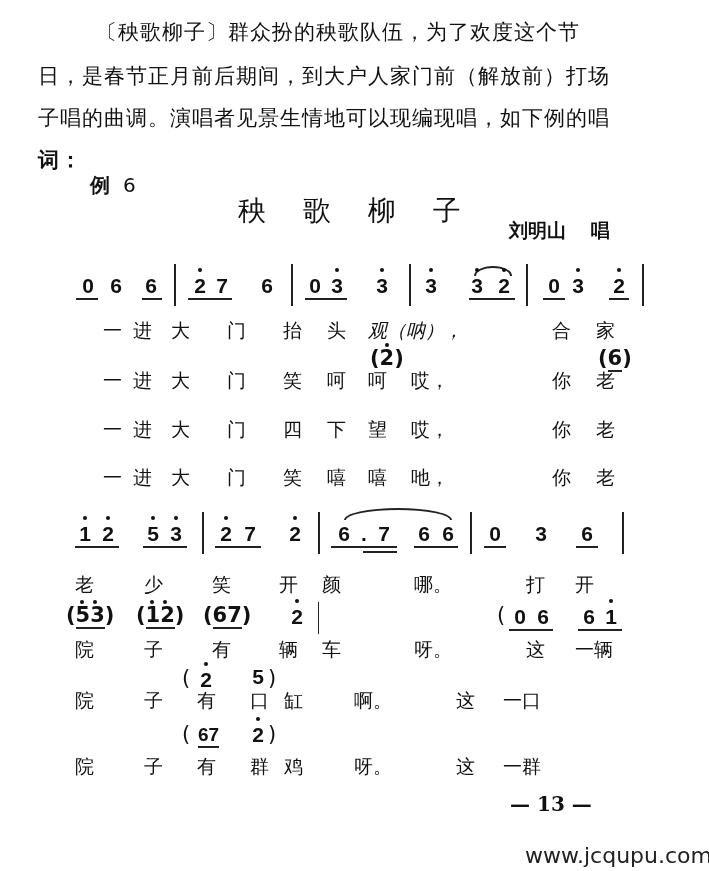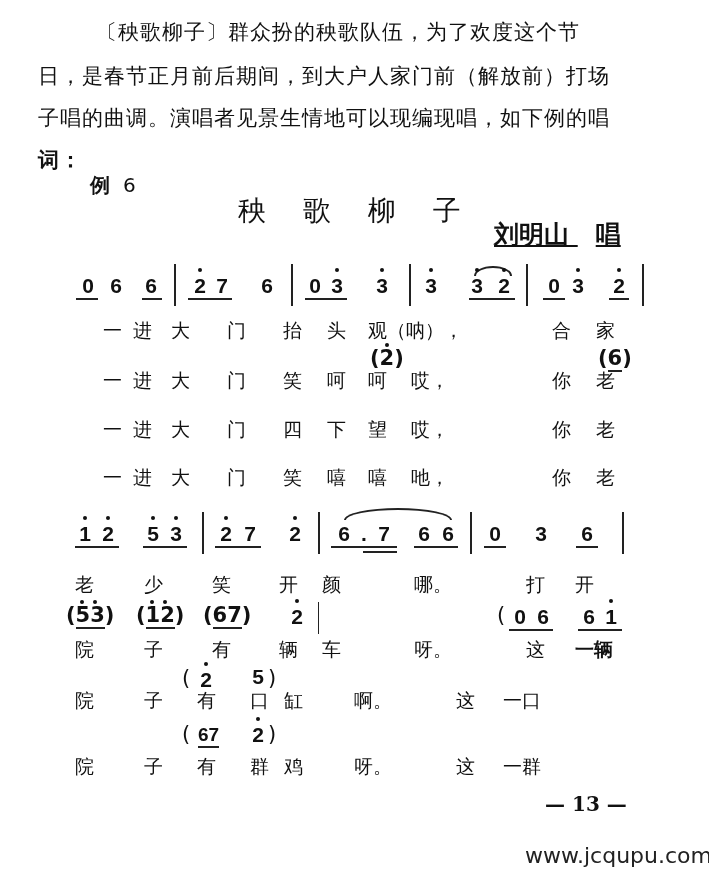--- a/index.html
+++ b/index.html
@@ -28,21 +28,21 @@
 <div class="abs prose" style="left:96px; top:18px;">〔秧歌柳子〕群众扮的秧歌队伍，为了欢度这个节</div>
 <div class="abs prose" style="left:38px; top:62px;">日，是春节正月前后期间，到大户人家门前（解放前）打场</div>
 <div class="abs prose" style="left:38px; top:104px;">子唱的曲调。演唱者见景生情地可以现编现唱，如下例的唱</div>
 <div class="abs prose bold" style="left:38px; top:146px;">词：</div>
 
 <div class="abs bold" style="left:90px; top:172px; font-size:20px;">
   <span>例</span>
   <span style="margin-left:6px; font-weight:normal;">6</span>
 </div>
 <div class="abs title" style="left:238px; top:192px;">秧 歌 柳 子</div>
-<div class="abs bold" style="left:494px; top:218px; font-size:25px;text-decoration:underline;">
+<div class="abs bold" style="left:509px; top:218px; font-size:19px;">
   <span>刘明山</span>
   <span style="margin-left:18px;">唱</span>
 </div>
 
 <div>
 
   <div class="bar" style="left:174px; top:264px; height:42px;"></div>
   <div class="bar" style="left:291px; top:264px; height:42px;"></div>
   <div class="bar" style="left:409px; top:264px; height:42px;"></div>
   <div class="bar" style="left:526px; top:264px; height:42px;"></div>
@@ -75,21 +75,21 @@
   <div class="uline" style="left:543px; top:298px; width:22px;"></div>
   <span class="note" style="left:611px; top:275px;"><span>2</span><i class="dot"></i></span>
   <div class="uline" style="left:609px; top:298px; width:20px;"></div>
 
   <span class="lyric" style="left:103px; top:318px;">一</span>
   <span class="lyric" style="left:133px; top:318px;">进</span>
   <span class="lyric" style="left:171px; top:318px;">大</span>
   <span class="lyric" style="left:227px; top:318px;">门</span>
   <span class="lyric" style="left:283px; top:318px;">抬</span>
   <span class="lyric" style="left:327px; top:318px;">头</span>
-  <span class="lyric" style="left:368px; top:318px;">观（呐），</span>
+  <span class="lyric" style="left:368px; top:318px;font-style:italic;">观（呐），</span>
   <span class="lyric" style="left:552px; top:318px;">合</span>
   <span class="lyric" style="left:596px; top:318px;">家</span>
 
   <span class="paren" style="left:370px; top:346px;">(<span style="position:relative; display:inline-block;"><span>2</span><i class="dot" style="position:absolute; left:50%; top:-3px; width:4px; height:4px; margin-left:-2px; background:#111; border-radius:50%;"></i></span>)</span>
   <span class="paren" style="left:598px; top:346px;">(<span style="border-bottom:2px solid #222;">6</span>)</span>
 
   <span class="lyric" style="left:103px; top:368px;">一</span>
   <span class="lyric" style="left:133px; top:368px;">进</span>
   <span class="lyric" style="left:171px; top:368px;">大</span>
   <span class="lyric" style="left:227px; top:368px;">门</span>
@@ -180,21 +180,21 @@
   <span class="note" style="left:603px; top:606px;"><span>1</span><i class="dot"></i></span>
   <div class="uline" style="left:578px; top:629px; width:44px;"></div>
 
   <span class="lyric" style="left:75px; top:637px;">院</span>
   <span class="lyric" style="left:144px; top:637px;">子</span>
   <span class="lyric" style="left:212px; top:637px;">有</span>
   <span class="lyric" style="left:279px; top:637px;">辆</span>
   <span class="lyric" style="left:322px; top:637px;">车</span>
   <span class="lyric" style="left:414px; top:637px;">呀。</span>
   <span class="lyric" style="left:526px; top:637px;">这</span>
-  <span class="lyric" style="left:575px; top:637px;font-weight:bold;">一辆</span>
+  <span class="lyric" style="left:575px; top:637px;">一辆</span>
 
   <span class="paren" style="left:182px; top:666px; font-weight:normal;">(</span>
   <span class="note" style="left:198px; top:669px;"><span>2</span><i class="dot"></i></span>
   <span class="note" style="left:250px; top:666px;">5</span>
   <span class="paren" style="left:268px; top:666px; font-weight:normal;">)</span>
 
   <span class="lyric" style="left:75px; top:688px;">院</span>
   <span class="lyric" style="left:144px; top:688px;">子</span>
   <span class="lyric" style="left:197px; top:688px;">有</span>
   <span class="lyric" style="left:250px; top:688px;">口</span>
@@ -211,14 +211,14 @@
   <span class="lyric" style="left:75px; top:754px;">院</span>
   <span class="lyric" style="left:144px; top:754px;">子</span>
   <span class="lyric" style="left:197px; top:754px;">有</span>
   <span class="lyric" style="left:250px; top:754px;">群</span>
   <span class="lyric" style="left:284px; top:754px;">鸡</span>
   <span class="lyric" style="left:354px; top:754px;">呀。</span>
   <span class="lyric" style="left:456px; top:754px;">这</span>
   <span class="lyric" style="left:503px; top:754px;">一群</span>
 </div>
 
-<div class="abs pageno" style="left:545px; top:792px;">— 13 —</div>
+<div class="abs pageno" style="left:510px; top:792px;">— 13 —</div>
 <div class="abs watermark" style="left:525px; top:843px;">www.jcqupu.com</div>
 
 </body></html>

